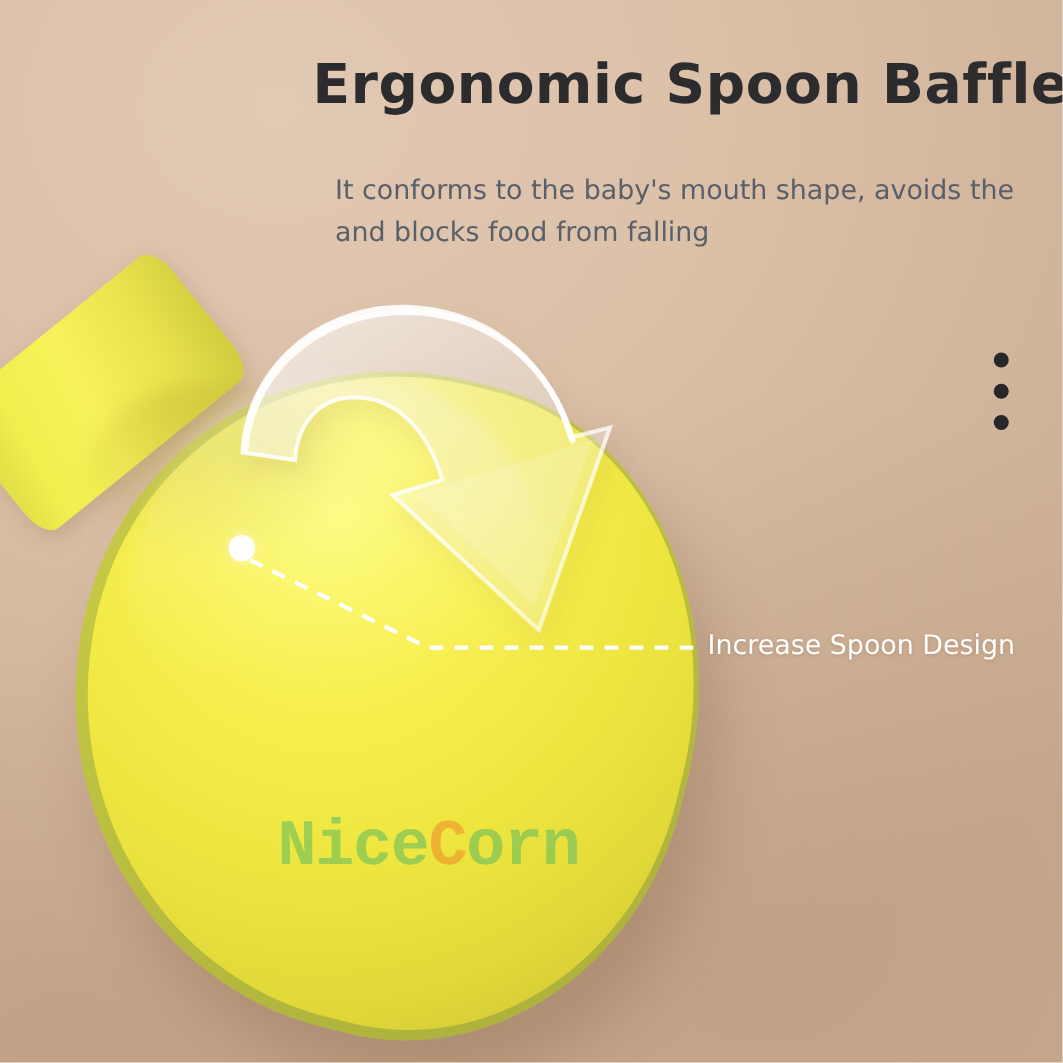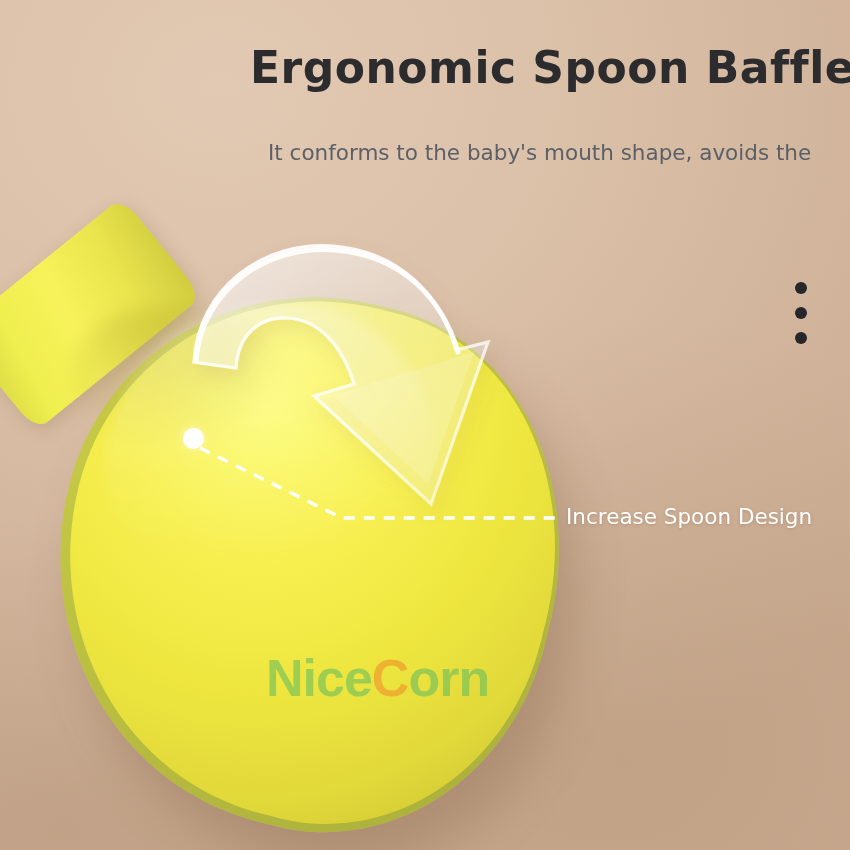--- a/index.html
+++ b/index.html
@@ -186,28 +186,27 @@
     height: 12px;
     border-radius: 50%;
     background: #26262b;
   }
 
   
   .watermark {
     position: absolute;
     left: 222px;
     top: 652px;
-    font-family: Liberation Sans, sans-serif;
+    font-family: Liberation Mono, monospace;
     font-size: 52px;
     font-weight: 700;
     letter-spacing: -1px;
     line-height: 1;
     opacity: 0.62;
     white-space: nowrap;
-    margin-left: 44px;
   }
   .watermark .wm-a { color: #6dbf5c; }
   .watermark .wm-b { color: #f0932a; }
   .watermark .wm-c { color: #6dbf5c; }
 </style>
 </head>
 <body>
 
 <div id="stage">
 
@@ -258,20 +257,21 @@
 
   <div class="callout-dot"></div>
   <svg class="leader-svg" viewBox="0 0 850 850" xmlns="http://www.w3.org/2000/svg">
     <path d="M 200,448 L 342,518 L 556,518" fill="none" stroke="#ffffff" stroke-width="3.4" stroke-dasharray="11 9" stroke-linecap="butt"></path>
   </svg>
 
   <div class="title">Ergonomic Spoon Baffle</div>
 
   <div class="subtitle">
     <div>It conforms to the baby's mouth shape, avoids the</div>
+    <div>and blocks food from falling</div>
   </div>
 
   <div class="callout-label">Increase Spoon Design</div>
 
   <div class="dots">
     <i></i>
     <i></i>
     <i></i>
   </div>
 

